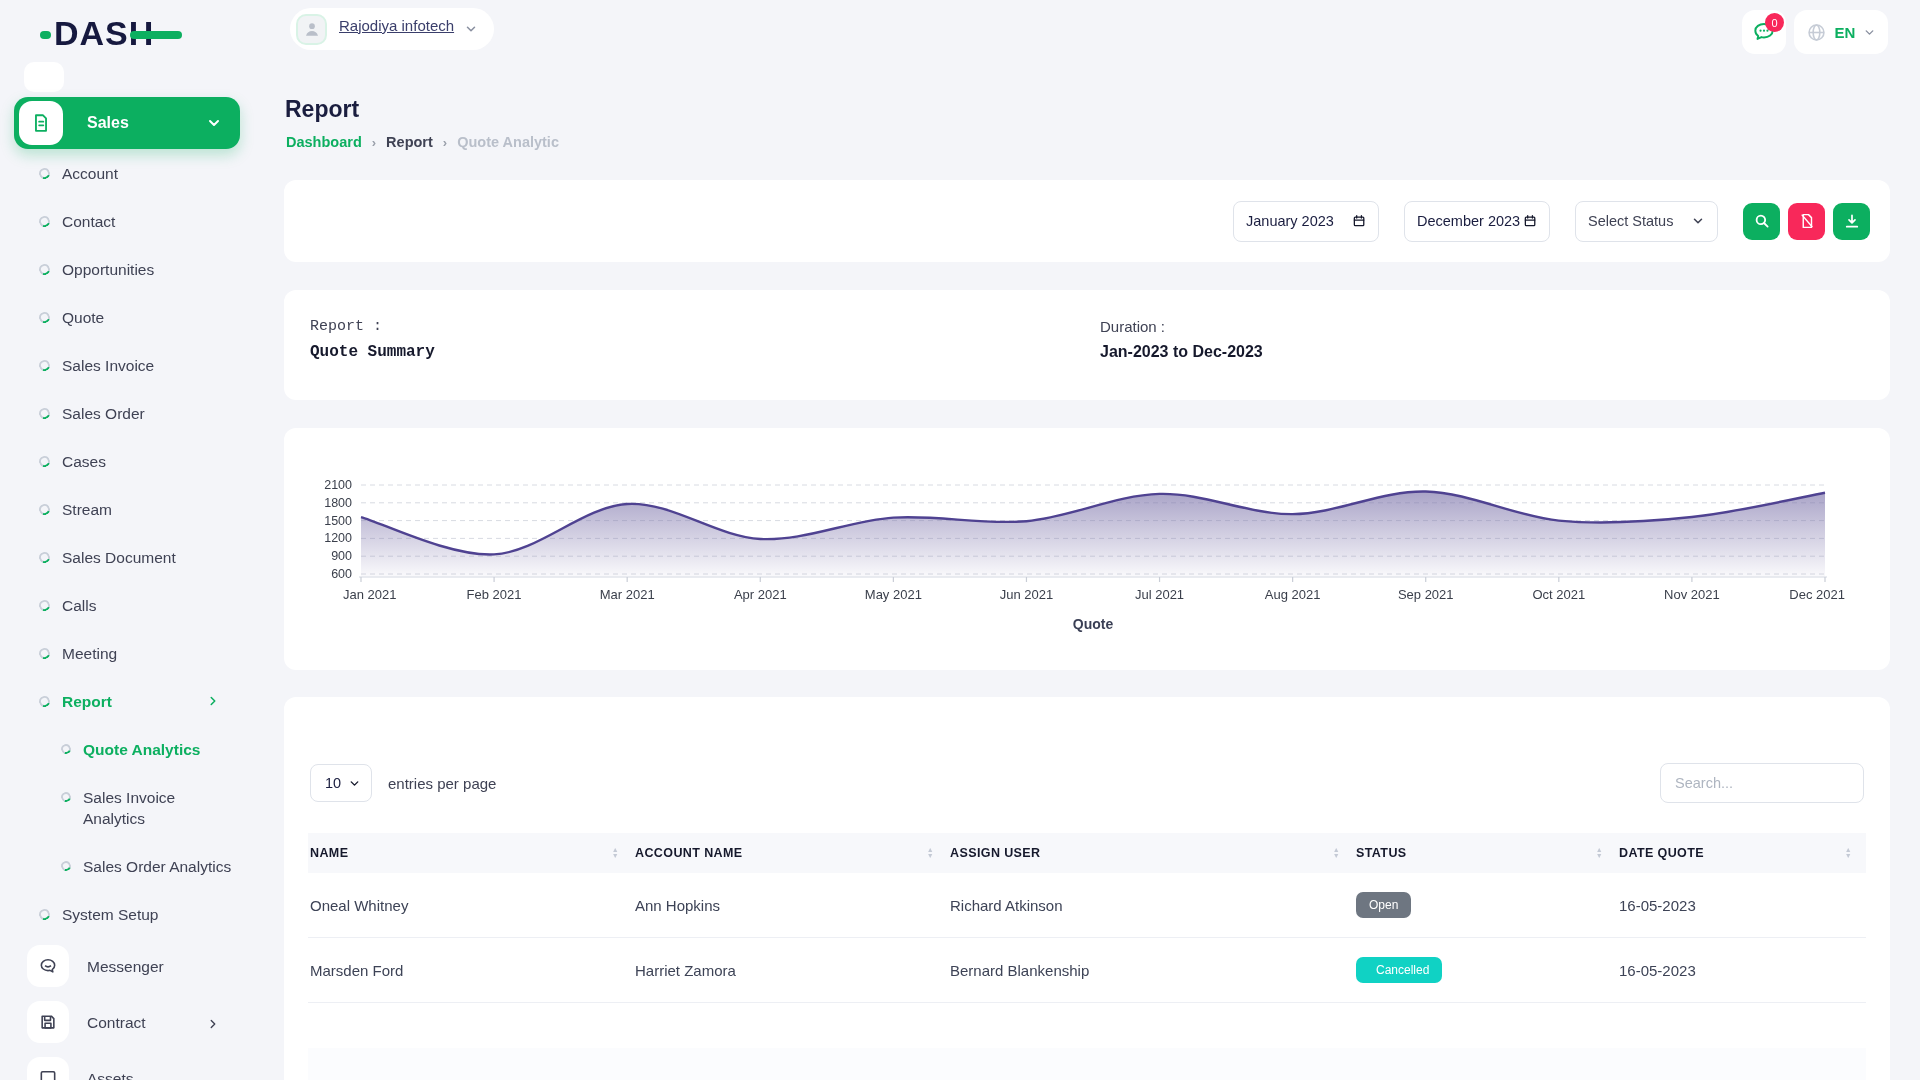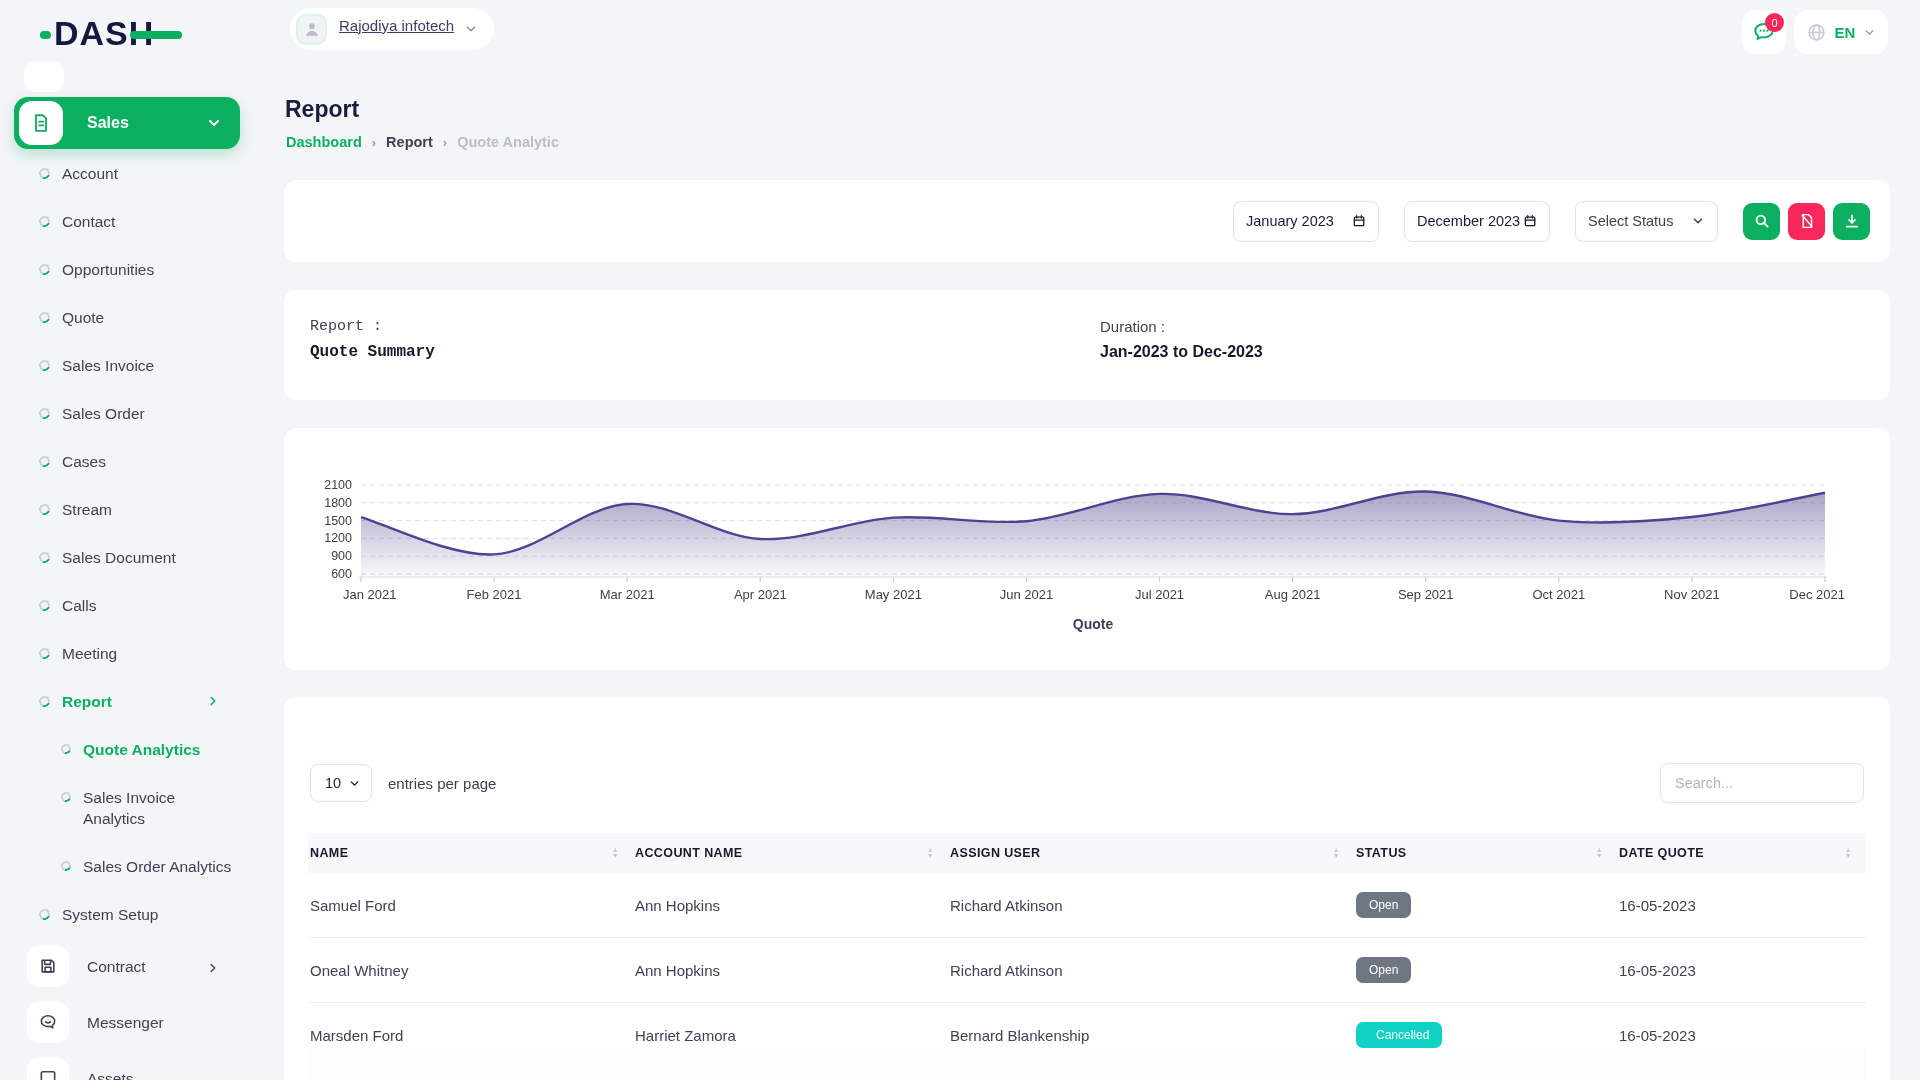--- a/index.html
+++ b/index.html
@@ -185,38 +185,38 @@
           <span class="bullet"></span>
           <span class="side-label">Sales Order Analytics</span>
         </div>
         <div class="side-item sysgap">
           <span class="bullet"></span>
           <span class="side-label">System Setup</span>
         </div>
         <div class="side-item big">
           <span class="icon-box">
             <svg width="20" height="20" viewBox="0 0 24 24" fill="none" stroke="#3f4254" stroke-width="1.9" stroke-linejoin="round">
+              <path d="M12 4.5c-4.4 0-8 2.9-8 6.5 0 3.6 3.6 6.5 8 6.5.8 0 1.6-.1 2.3-.3L17.8 19l-.7-2.7c1.8-1.2 2.9-3 2.9-5.3 0-3.6-3.6-6.5-8-6.5z"></path>
+              <path d="M8.5 11.5c1 1 2.3 1.5 3.5 1.5s2.5-.5 3.5-1.5"></path>
+            </svg>
+          </span>
+          <span class="side-label">Messenger</span>
+        </div>
+        <div class="side-item big">
+          <span class="icon-box">
+            <svg width="20" height="20" viewBox="0 0 24 24" fill="none" stroke="#3f4254" stroke-width="1.9" stroke-linejoin="round">
               <path d="M5 5h11l3 3v11H5z"></path>
               <path d="M8 5v5h7V5"></path>
               <rect x="8.5" y="13.5" width="7" height="5.5"></rect>
             </svg>
           </span>
           <span class="side-label">Contract</span>
           <svg class="chev-right" width="14" height="14" viewBox="0 0 24 24" fill="none" stroke="#3f4254" stroke-width="2.4" stroke-linecap="round" stroke-linejoin="round">
             <path d="M9 6l6 6-6 6"></path>
           </svg>
-        </div>
-        <div class="side-item big">
-          <span class="icon-box">
-            <svg width="20" height="20" viewBox="0 0 24 24" fill="none" stroke="#3f4254" stroke-width="1.9" stroke-linejoin="round">
-              <path d="M12 4.5c-4.4 0-8 2.9-8 6.5 0 3.6 3.6 6.5 8 6.5.8 0 1.6-.1 2.3-.3L17.8 19l-.7-2.7c1.8-1.2 2.9-3 2.9-5.3 0-3.6-3.6-6.5-8-6.5z"></path>
-              <path d="M8.5 11.5c1 1 2.3 1.5 3.5 1.5s2.5-.5 3.5-1.5"></path>
-            </svg>
-          </span>
-          <span class="side-label">Messenger</span>
         </div>
         <div class="side-item big">
           <span class="icon-box">
             <svg width="20" height="20" viewBox="0 0 24 24" fill="none" stroke="#3f4254" stroke-width="1.9" stroke-linejoin="round">
               <rect x="4" y="4.5" width="16" height="11.5" rx="1.5"></rect>
               <path d="M9 20h6M12 16v4"></path>
             </svg>
           </span>
           <span class="side-label">Assets</span>
         </div>
@@ -438,27 +438,20 @@
                 <span class="sort">
                   <span>▲</span>
                   <span>▼</span>
                 </span>
               </span>
             </th>
           </tr>
         </thead>
       <tbody id="table-body">
           <tr>
-            <td>Samuel Ford</td>
-            <td>Ann Hopkins</td>
-            <td>Richard Atkinson</td>
-            <td><span class="badge-pill" style="background: rgb(110, 118, 129);">Open</span></td>
-            <td>16-05-2023</td>
-          </tr>
-          <tr>
             <td>Oneal Whitney</td>
             <td>Ann Hopkins</td>
             <td>Richard Atkinson</td>
             <td><span class="badge-pill" style="background: rgb(110, 118, 129);">Open</span></td>
             <td>16-05-2023</td>
           </tr>
           <tr>
             <td>Marsden Ford</td>
             <td>Harriet Zamora</td>
             <td>Bernard Blankenship</td>

